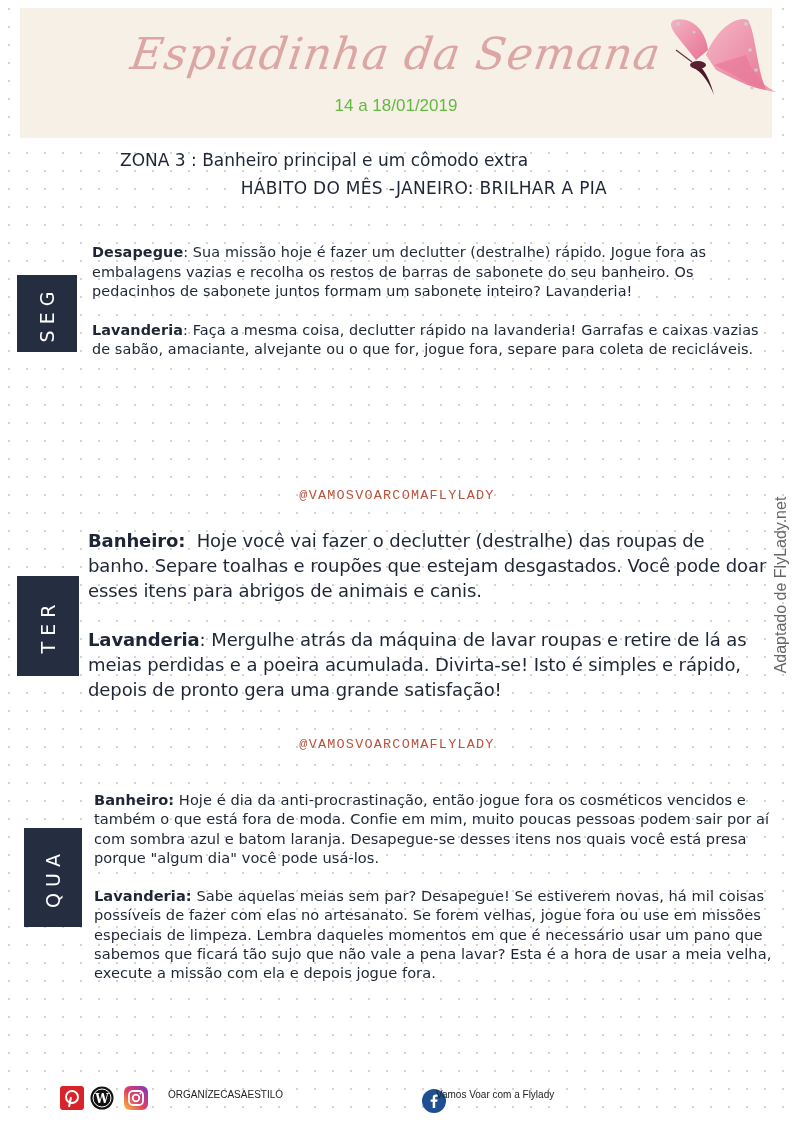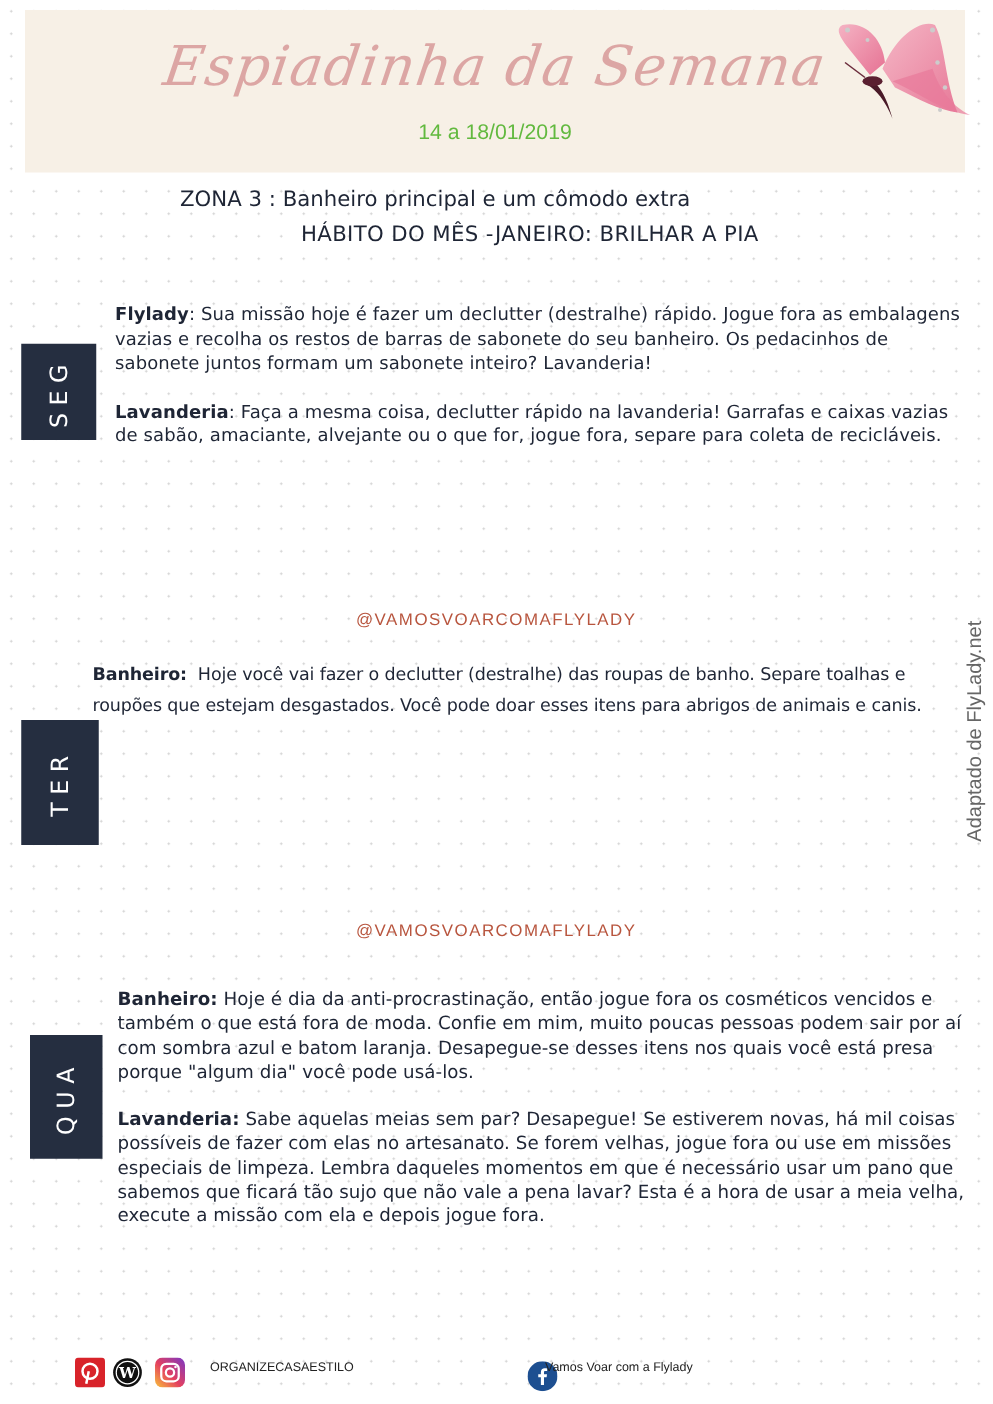--- a/index.html
+++ b/index.html
@@ -28,43 +28,43 @@
     }
     .date {
       position: absolute; left: 0; top: 88px; width: 752px; text-align: center;
       font-family: Liberation Sans, sans-serif; font-size: 17px; color: #62b93f;
     }
     .butterfly { position: absolute; left: 636px; top: 2px; width: 124px; height: 100px; }
     .zone {
       position: absolute; left: 0; width: 794px; text-align: center;
       font-family: "DejaVu Sans", sans-serif; font-size: 17px; color: #1e2535;
     }
-    .zone1 { top: 150px; left: 120px; width: 490px; text-align: left; margin-left: 24px; }
+    .zone1 { top: 150px; left: 120px; width: 490px; text-align: left; }
     .zone2 { top: 178px; left: 167px; width: 440px; text-align: right; letter-spacing: 0.3px; }
     .daybox {
       position: absolute; background: #252e40; color: #fff;
       display: flex; align-items: center; justify-content: center;
     }
     .daybox span {
       display: inline-block; transform: rotate(-90deg);
       font-family: "DejaVu Sans", sans-serif; font-size: 19px; letter-spacing: 6px; white-space: nowrap;
     }
     .block {
       position: absolute; font-family: "DejaVu Sans", sans-serif; color: #1e2535;
     }
     .block p { margin: 0; }
     .block b { font-weight: bold; }
     .seg { left: 92px; top: 243px; width: 680px; font-size: 14.4px; line-height: 19.5px; letter-spacing: 0.1px; }
-    .ter { left: 74px; top: 528px; width: 680px; font-size: 14px; line-height: 25px; letter-spacing: -0.1px; }
+    .ter { left: 88px; top: 528px; width: 680px; font-size: 18px; line-height: 25px; letter-spacing: -0.1px; }
     .qua { left: 94px; top: 766px; width: 680px; font-size: 14.6px; line-height: 19.3px; letter-spacing: 0.05px; margin-top: 24px; }
     .gap { height: 19px; }
     .ter .gap { height: 24px; }
     .handle {
       position: absolute; left: 0; width: 794px; text-align: center;
-      font-family: Liberation Sans, sans-serif; font-size: 13.5px; color: #b8553e; letter-spacing: 1.2px;
+      font-family: Liberation Mono, monospace; font-size: 13.5px; color: #b8553e; letter-spacing: 1.2px;
     }
     .vertical-credit {
       position: absolute; left: 781px; top: 585px;
       transform: translate(-50%, -50%) rotate(-90deg);
       font-family: "Liberation Sans", sans-serif; font-size: 16px; color: #666; white-space: nowrap;
     }
     .footer { position: absolute; top: 1083px; left: 0; width: 794px; height: 30px; }
     .icon { position: absolute; top: 3px; width: 24px; height: 24px; }
     .footer-text { position: absolute; top: 6px; font-family: "Liberation Sans", sans-serif; font-size: 10px; color: #222; }
   </style>
@@ -98,32 +98,33 @@
   </svg>
 </div>
 
 <div class="zone zone1">ZONA 3 : Banheiro principal e um cômodo extra</div>
 <div class="zone zone2">HÁBITO DO MÊS -JANEIRO: BRILHAR A PIA</div>
 
 <div class="daybox" style="left:17px;top:275px;width:60px;height:77px;">
   <span>SEG</span>
 </div>
 <div class="block seg">
-  <p><b>Flylady</b><span>: Sua missão hoje é fazer um declutter (destralhe) rápido. Jogue fora as embalagens vazias e recolha os restos de barras de sabonete do seu banheiro. Os pedacinhos de sabonete juntos formam um sabonete inteiro? Lavanderia!</span></p>
+  <p><b>Desapegue</b><span>: Sua missão hoje é fazer um declutter (destralhe) rápido. Jogue fora as embalagens vazias e recolha os restos de barras de sabonete do seu banheiro. Os pedacinhos de sabonete juntos formam um sabonete inteiro? Lavanderia!</span></p>
   <div class="gap"></div>
   <p><b>Lavanderia</b><span>: Faça a mesma coisa, declutter rápido na lavanderia! Garrafas e caixas vazias de sabão, amaciante, alvejante ou o que for, jogue fora, separe para coleta de recicláveis.</span></p>
 </div>
 
 <div class="handle" style="top:488px;">@VAMOSVOARCOMAFLYLADY</div>
 <div class="daybox" style="left:17px;top:576px;width:62px;height:100px;">
   <span>TER</span>
 </div>
 <div class="block ter">
   <p><b>Banheiro:</b><span style="white-space:pre-wrap">  Hoje você vai fazer o declutter (destralhe) das roupas de banho. Separe toalhas e roupões que estejam desgastados. Você pode doar esses itens para abrigos de animais e canis.</span></p>
   <div class="gap"></div>
+  <p><b>Lavanderia</b><span>: Mergulhe atrás da máquina de lavar roupas e retire de lá as meias perdidas e a poeira acumulada. Divirta-se! Isto é simples e rápido, depois de pronto gera uma grande satisfação!</span></p>
 </div>
 
 <div class="handle" style="top:737px;">@VAMOSVOARCOMAFLYLADY</div>
 <div class="daybox" style="left:24px;top:828px;width:58px;height:99px;">
   <span>QUA</span>
 </div>
 <div class="block qua">
   <p><b>Banheiro:</b><span> Hoje é dia da anti-procrastinação, então jogue fora os cosméticos vencidos e também o que está fora de moda. Confie em mim, muito poucas pessoas podem sair por aí com sombra azul e batom laranja. Desapegue-se desses itens nos quais você está presa porque "algum dia" você pode usá-los.</span></p>
   <div class="gap"></div>
   <p><b>Lavanderia:</b><span> Sabe aquelas meias sem par? Desapegue! Se estiverem novas, há mil coisas possíveis de fazer com elas no artesanato. Se forem velhas, jogue fora ou use em missões especiais de limpeza. Lembra daqueles momentos em que é necessário usar um pano que sabemos que ficará tão sujo que não vale a pena lavar? Esta é a hora de usar a meia velha, execute a missão com ela e depois jogue fora.</span></p>

